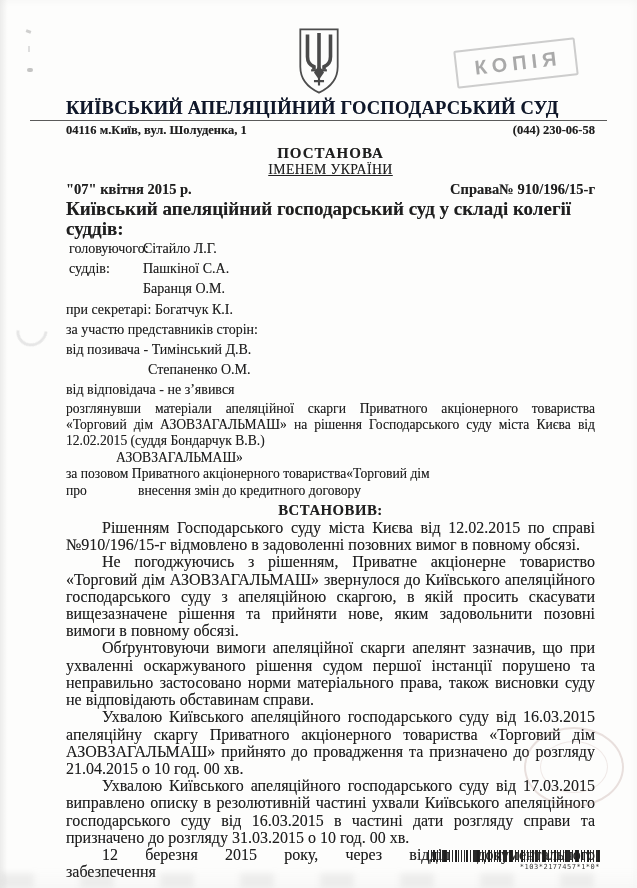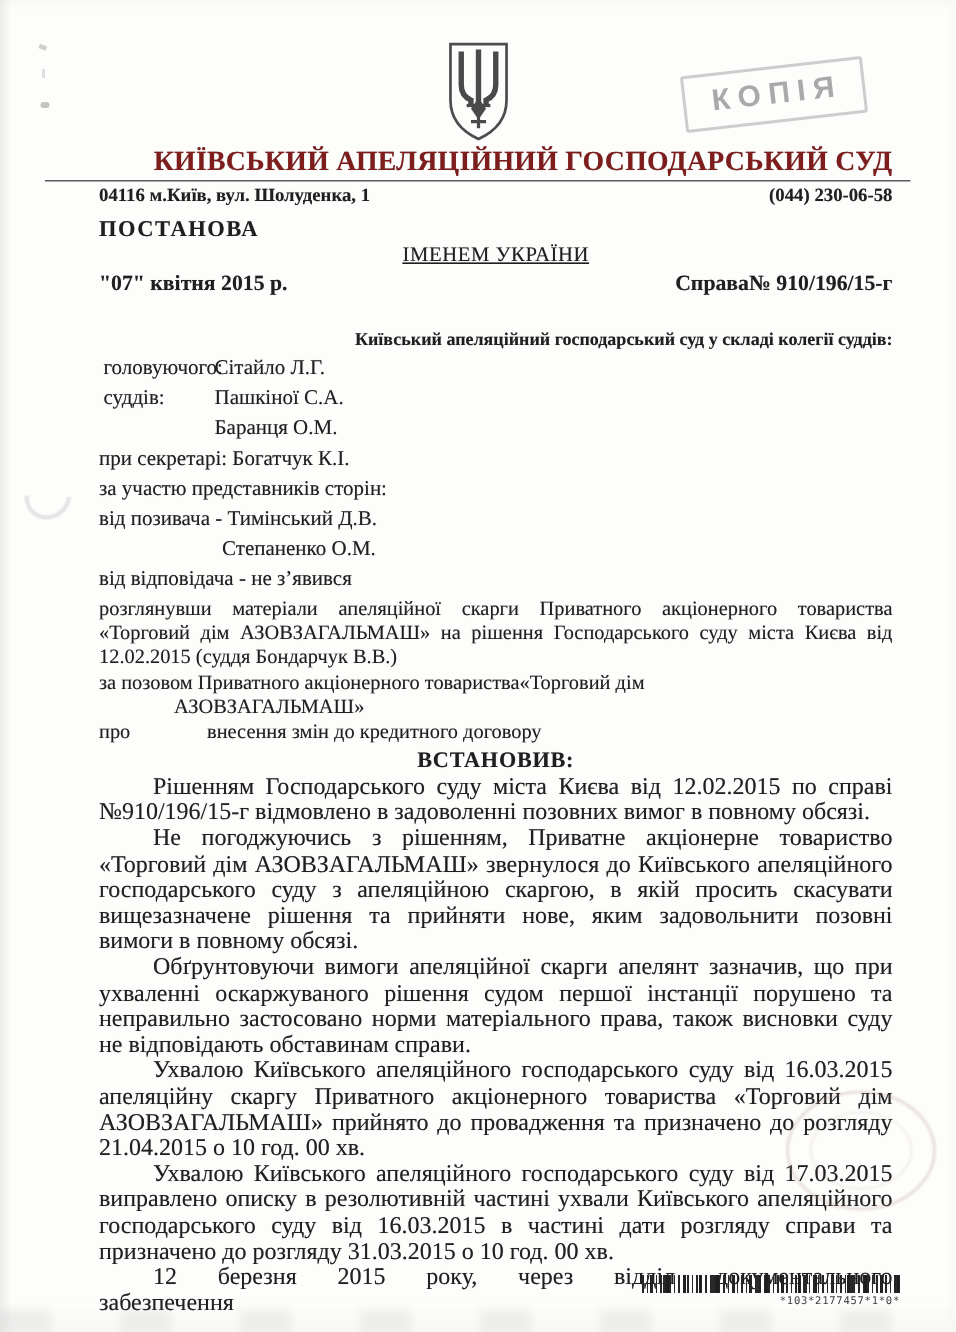--- a/index.html
+++ b/index.html
@@ -14,33 +14,33 @@
     box-shadow:inset 0 0 10px rgba(0,0,0,.04);
     box-sizing:border-box;
     padding:24px 42px 0 66px;
   }
   
   .emblem-space{height:70px;}
   .emblem{position:absolute;top:26px;left:50%;transform:translateX(-50%);width:46px;height:70px;}
   .court-name{
     position:relative;margin-top:2px;
     font-size:18.5px;font-weight:bold;letter-spacing:.2px;
-    text-align:right;line-height:24px;white-space:nowrap;color:#7f1d1d;
+    text-align:left;line-height:24px;white-space:nowrap;color:#0f172a;
   }
   .court-name .rule{
     position:absolute;left:-36px;right:-12px;bottom:-1px;height:1.5px;background:#5a5a5a;
   }
   .addr-row{display:flex;justify-content:space-between;margin-top:2px;
     font-size:12.5px;font-weight:bold;line-height:16px;}
-  .doc-type{margin-top:6px;text-align:left;font-size:15px;font-weight:bold;letter-spacing:1px;line-height:18px;}
+  .doc-type{margin-top:6px;text-align:center;font-size:15px;font-weight:bold;letter-spacing:1px;line-height:18px;}
   .doc-motto{text-align:center;font-size:13.8px;line-height:16px;letter-spacing:.4px;text-decoration:underline;}
   .date-row{display:flex;justify-content:space-between;margin-top:2px;
     font-size:14.5px;font-weight:bold;line-height:18px;}
   
-  .panel-heading{font-size:12px;font-weight:bold;line-height:20px;margin-top:18px;text-align:right;}
+  .panel-heading{font-size:19px;font-weight:bold;line-height:20px;margin-top:1px;}
   .judge-row{display:flex;font-size:14px;line-height:20.2px;}
   .judge-row .lbl{width:74px;flex:none;padding-left:3px;}
   .judge-row .val{flex:1;}
   .plain{font-size:14px;line-height:20.2px;}
   .indent82{padding-left:82px;}
   
   .intro-p{font-size:13.6px;line-height:16.4px;text-align:justify;text-align-last:left;}
   .intro-line{font-size:13.6px;line-height:16.4px;}
   .indent50{padding-left:50px;}
   .pair-row{display:flex;font-size:13.6px;line-height:16.4px;}
@@ -155,22 +155,22 @@
     <span class="val">Баранця  О.М.</span>
   </div>
 
   <div class="plain">при секретарі: Богатчук К.І.</div>
   <div class="plain">за участю представників сторін:</div>
   <div class="plain">від позивача - Тимінський Д.В.</div>
   <div class="plain indent82">Степаненко О.М.</div>
   <div class="plain">від відповідача - не з’явився</div>
 
   <div class="intro-p">розглянувши матеріали апеляційної скарги Приватного акціонерного товариства «Торговий дім АЗОВЗАГАЛЬМАШ» на рішення Господарського суду міста Києва від 12.02.2015 (суддя Бондарчук В.В.)</div>
+  <div class="intro-line indent50">АЗОВЗАГАЛЬМАШ»</div>
   <div class="intro-line">за позовом Приватного акціонерного товариства«Торговий дім</div>
-  <div class="intro-line indent50">АЗОВЗАГАЛЬМАШ»</div>
 
   <div class="pair-row">
     <span class="lbl">про</span>
     <span class="val">внесення змін до кредитного договору</span>
   </div>
 
   <div class="established">ВСТАНОВИВ:</div>
 
   <p class="body-p">Рішенням Господарського суду міста Києва від 12.02.2015 по справі №910/196/15-г відмовлено в задоволенні позовних вимог в повному обсязі.</p>
   <p class="body-p">Не погоджуючись з рішенням, Приватне акціонерне товариство «Торговий дім АЗОВЗАГАЛЬМАШ» звернулося до Київського апеляційного господарського суду з апеляційною скаргою, в якій просить скасувати вищезазначене рішення та прийняти нове, яким задовольнити позовні вимоги в повному обсязі.</p>

